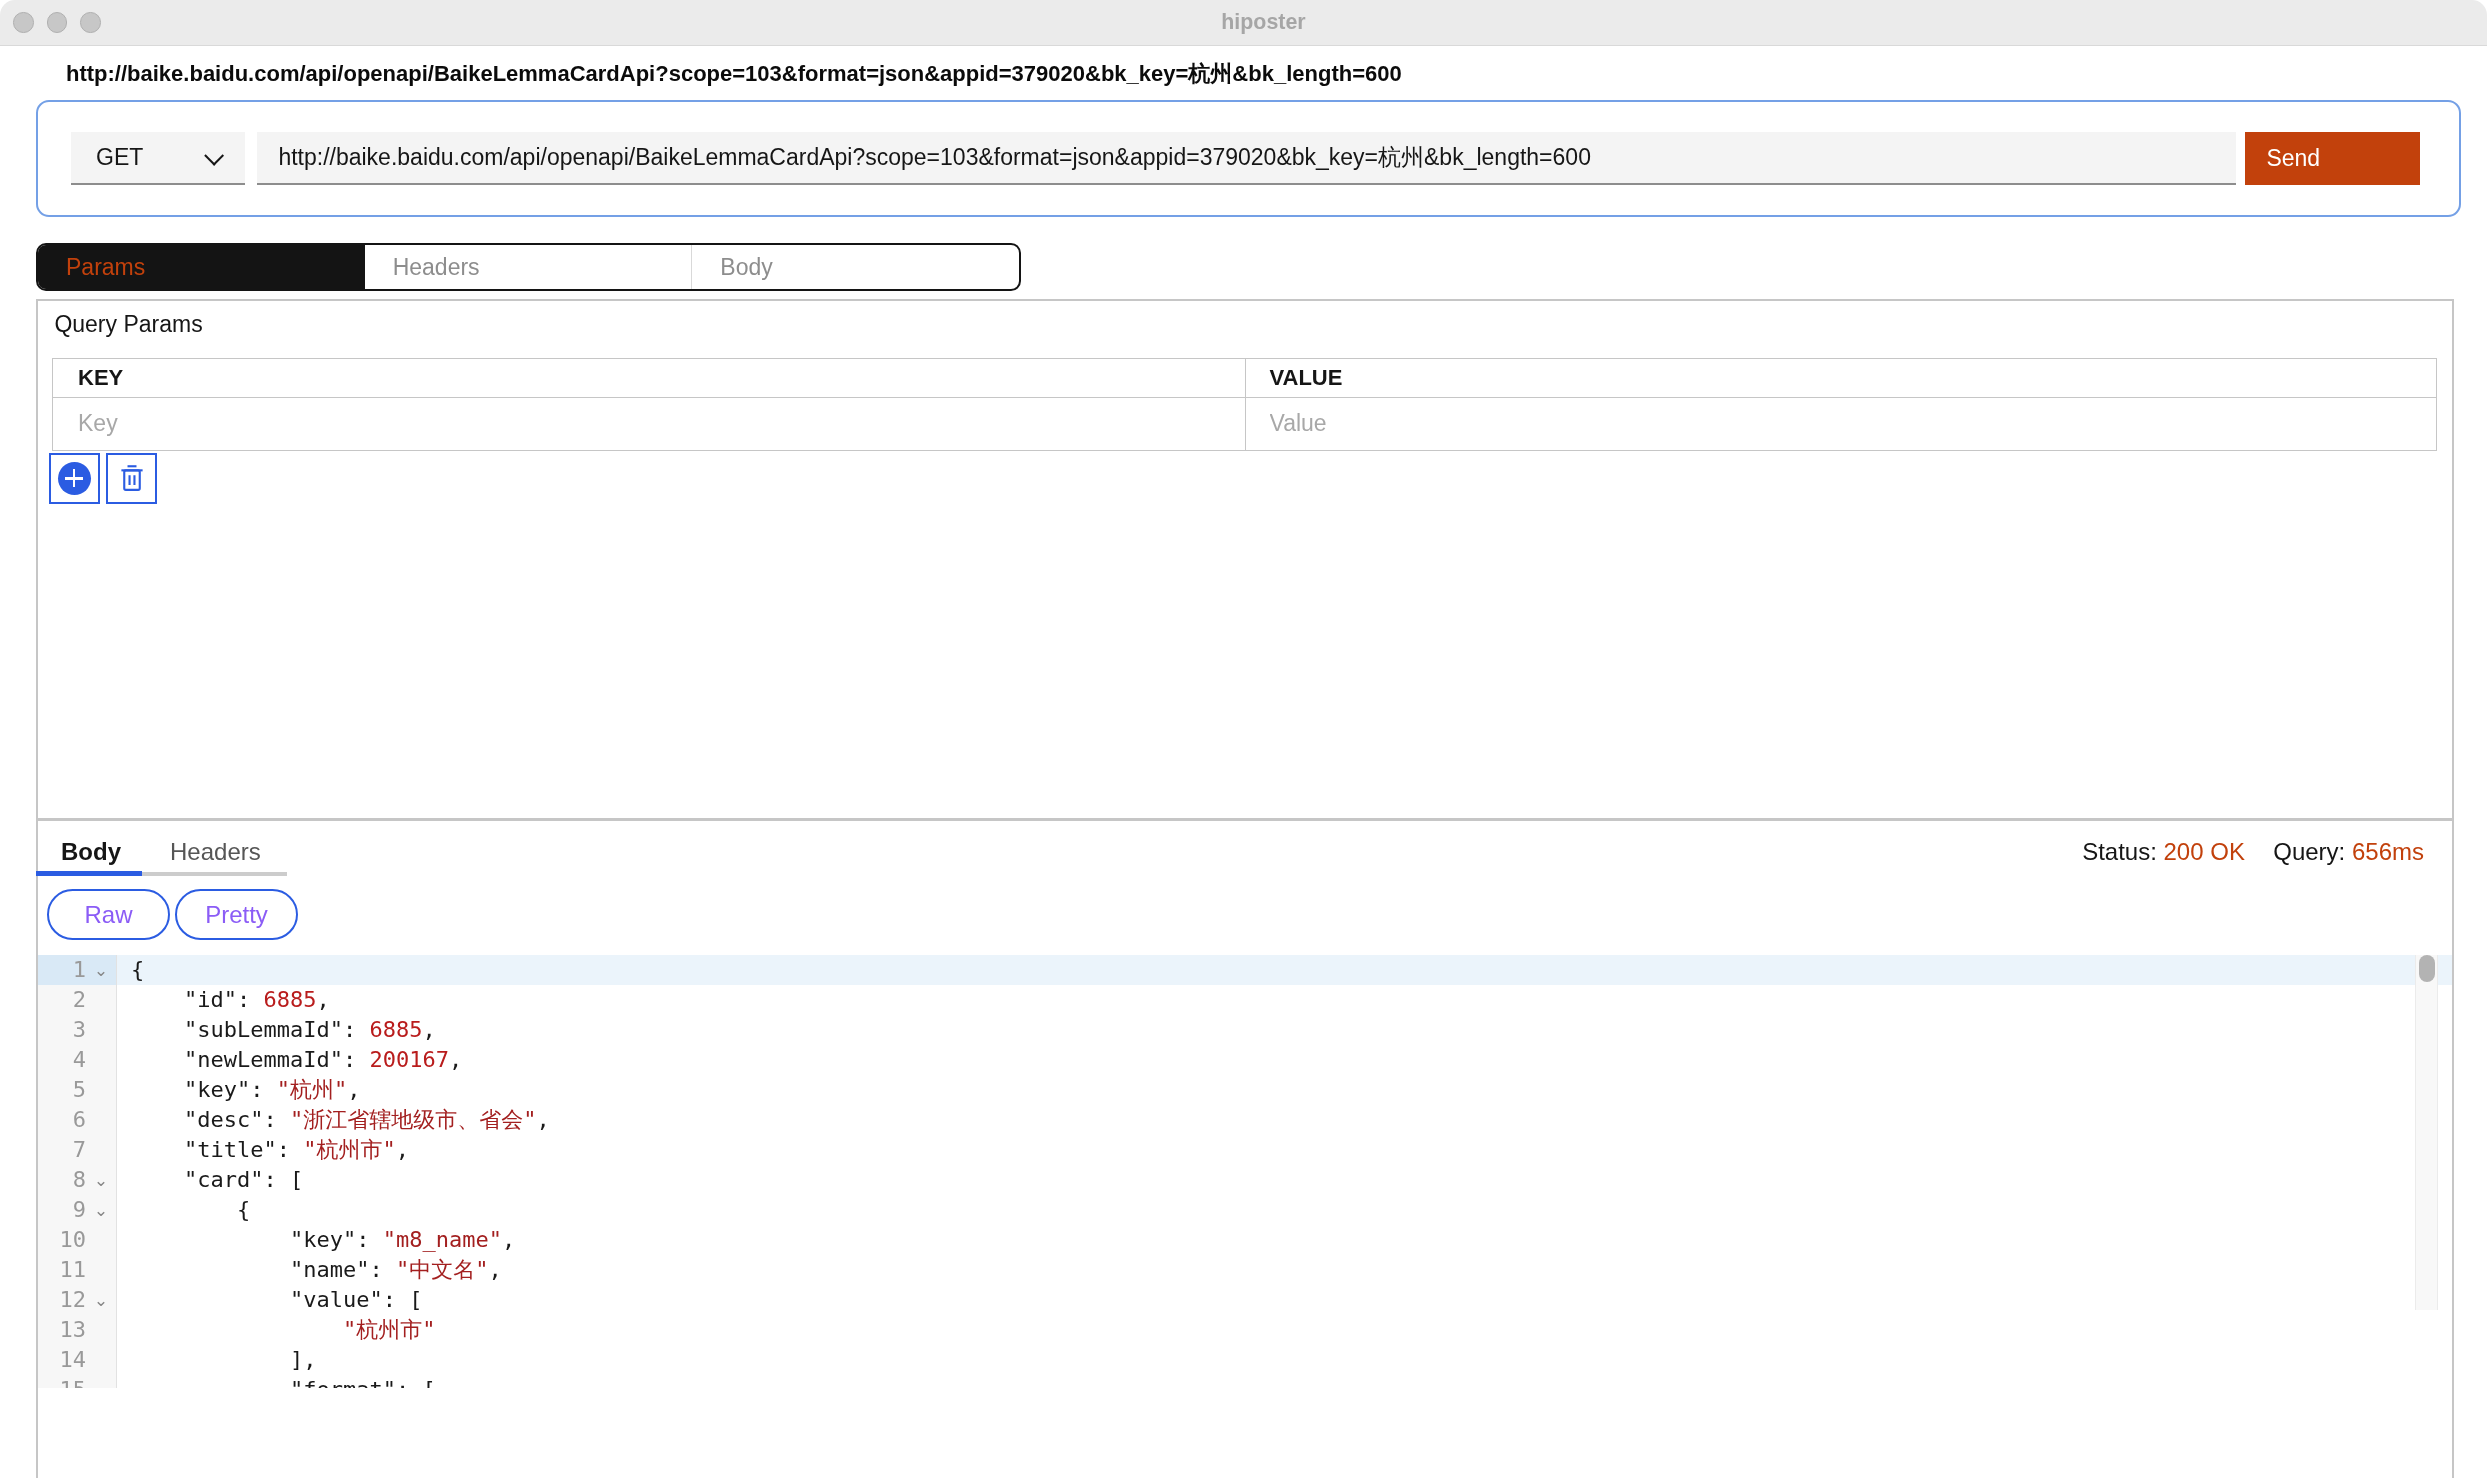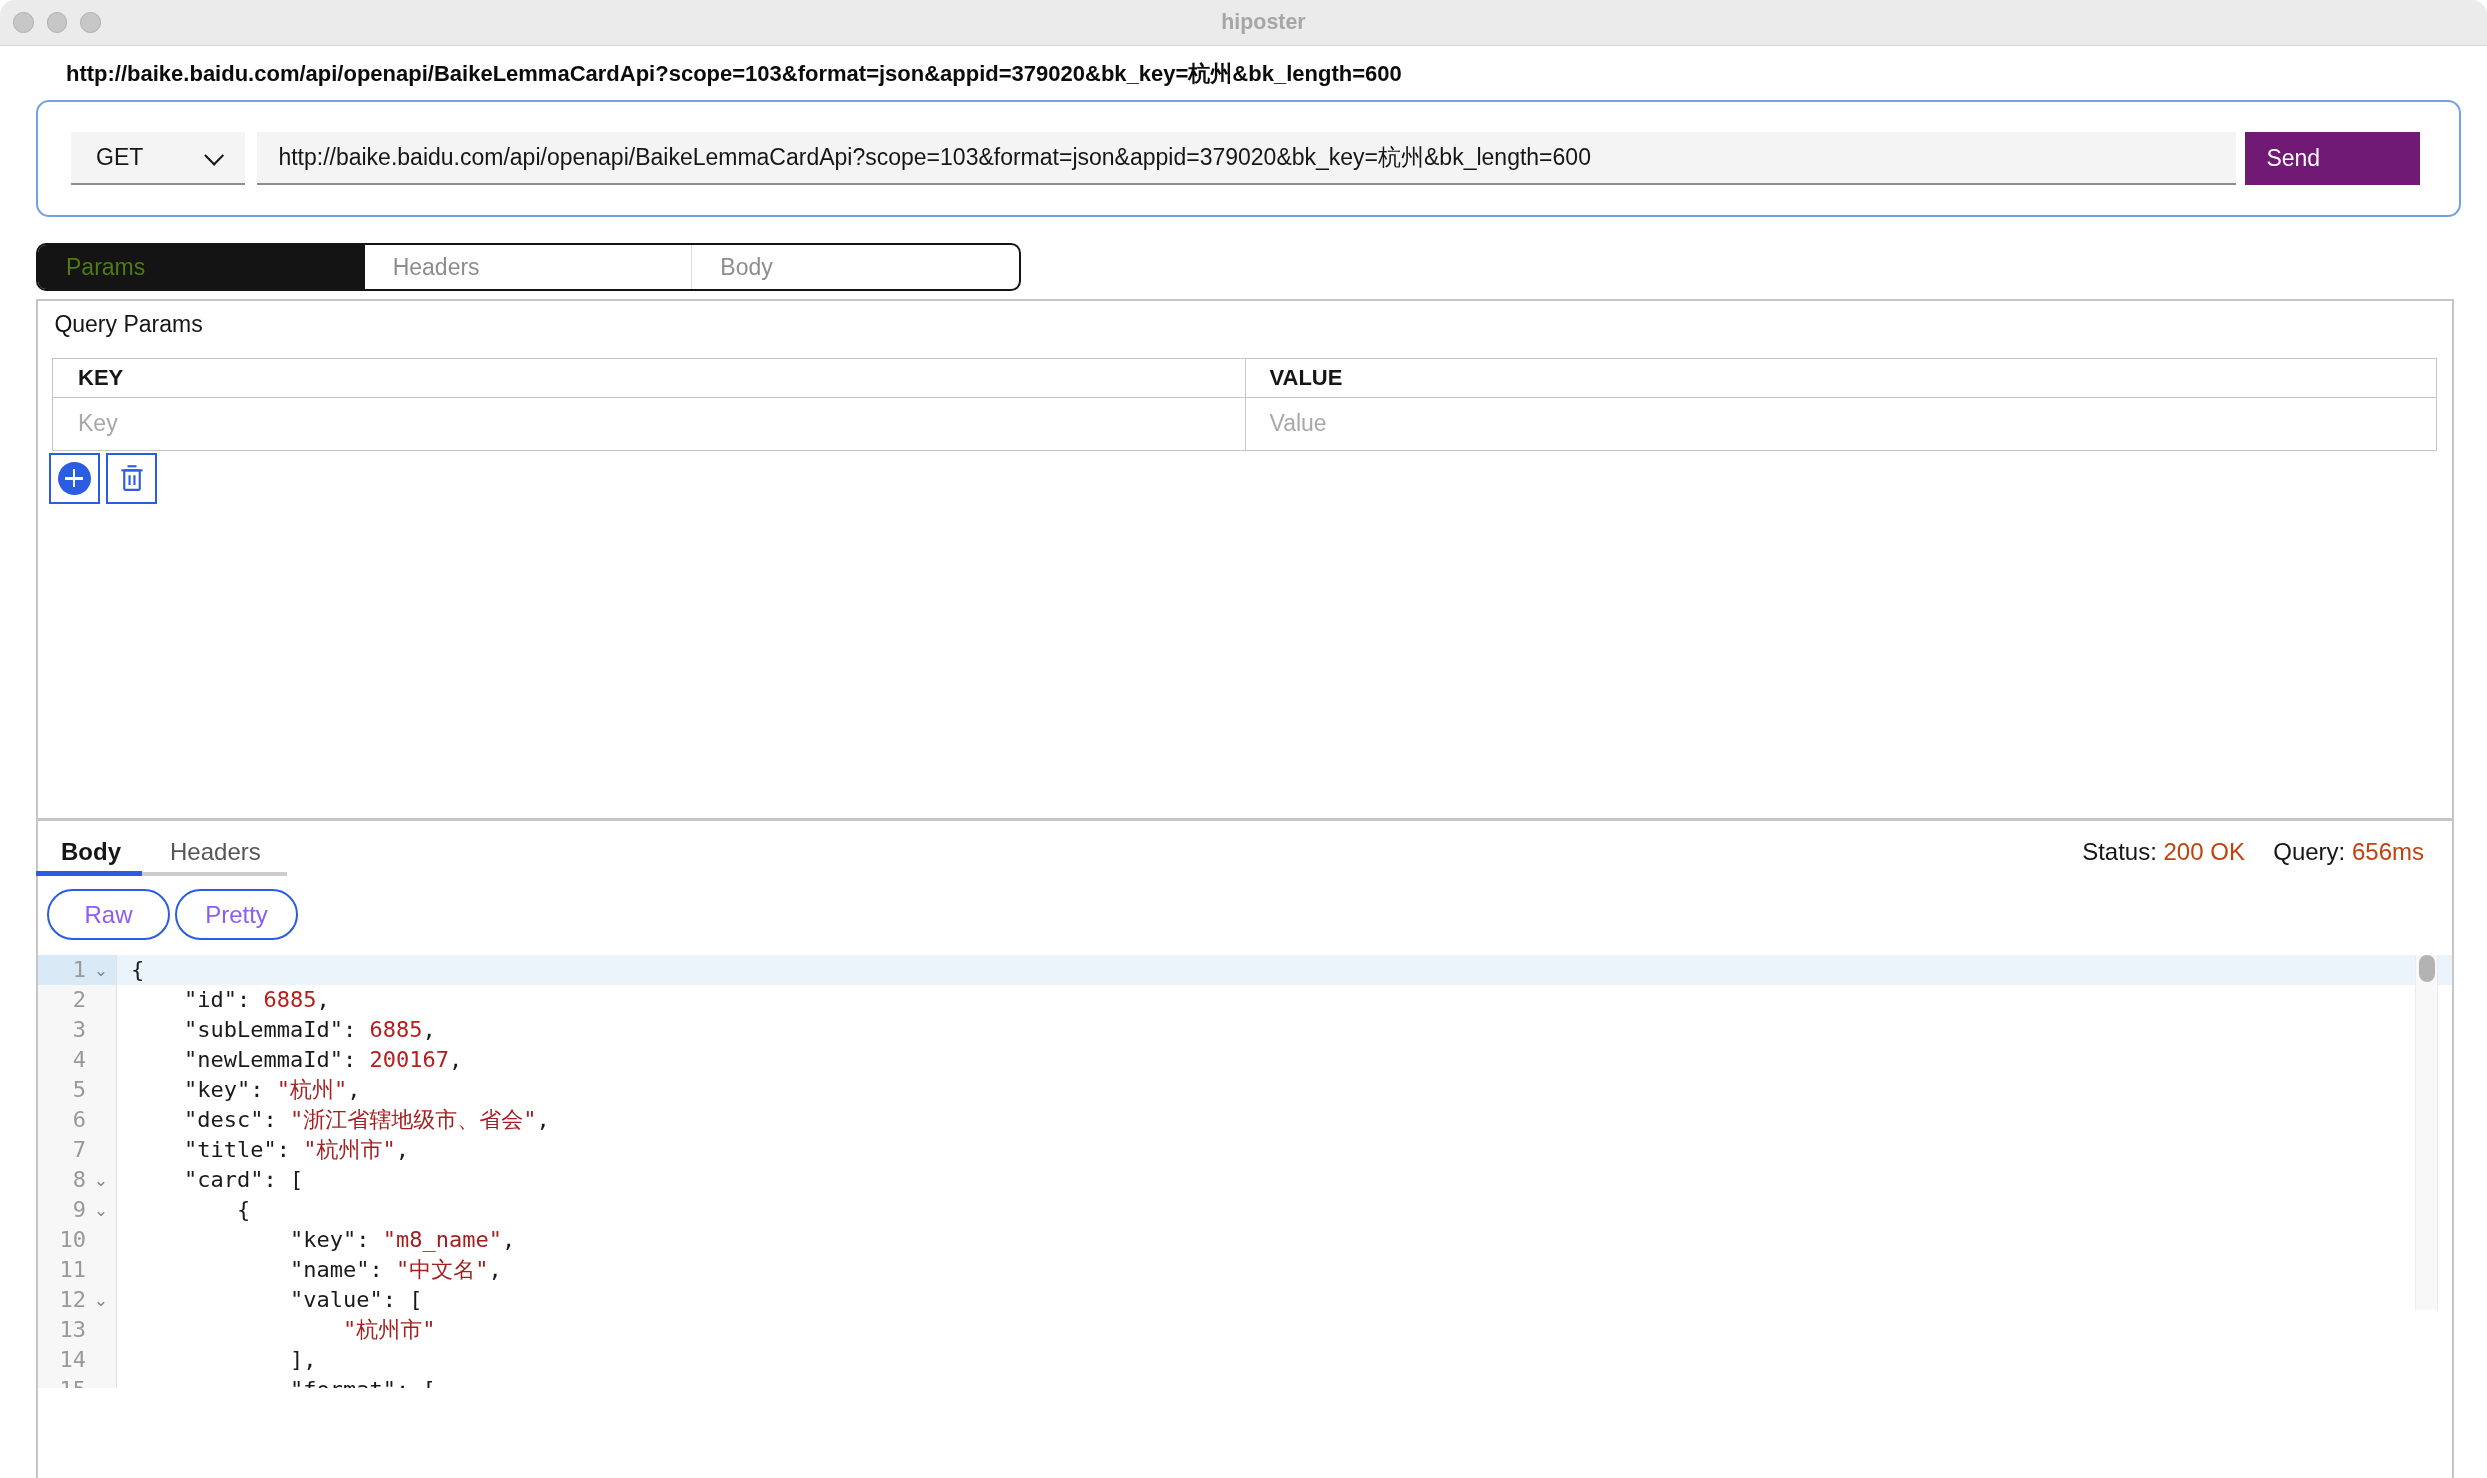--- a/index.html
+++ b/index.html
@@ -13,26 +13,26 @@
 
   
   .url-heading{position:absolute;left:66px;top:59px;font-size:22px;font-weight:bold;color:#0b0b0b;white-space:nowrap;}
 
   
   .req-panel{position:absolute;left:36px;top:100px;width:2425px;height:117px;box-sizing:border-box;border:2.5px solid #74a0e6;border-radius:13px;background:#fff;}
   .req-field{position:absolute;top:30px;height:53px;box-sizing:border-box;background:#f4f4f4;border:none;border-bottom:2.5px solid #8d8d8d;font-size:23px;color:#161616;}
   .method-select{left:33px;width:174px;display:flex;align-items:center;padding-left:25px;cursor:pointer;}
   .caret{position:absolute;right:25px;top:17.3px;width:11.5px;height:11.5px;border-left:2.5px solid #161616;border-bottom:2.5px solid #161616;transform:rotate(-45deg);}
   .url-input{left:219px;width:1979px;padding:0 21.4px;font-family:"Liberation Sans",sans-serif;outline:none;}
-  .send-btn{position:absolute;left:2207px;top:30px;width:175px;height:53px;background:#701a75;color:#fff;border:none;font-size:23px;text-align:left;padding-left:21.4px;font-family:"Liberation Sans",sans-serif;cursor:pointer;}
+  .send-btn{position:absolute;left:2207px;top:30px;width:175px;height:53px;background:#c2410c;color:#fff;border:none;font-size:23px;text-align:left;padding-left:21.4px;font-family:"Liberation Sans",sans-serif;cursor:pointer;}
 
   
   .tab-group{position:absolute;left:36px;top:243px;width:985px;height:48px;box-sizing:border-box;border:2.5px solid #141414;border-radius:10px;background:#fff;display:flex;overflow:hidden;}
   .tab{flex:1;display:flex;align-items:center;padding-left:28px;font-size:23px;color:#8d8d8d;cursor:pointer;box-sizing:border-box;}
-  .tab.active{background:#141414;color:#4d7c0f;}
+  .tab.active{background:#141414;color:#c2410c;}
   .tab.body-tab{border-left:1.6px solid #d9d9d9;}
 
   
   .main{position:absolute;left:36px;top:299px;width:2418px;height:1398px;box-sizing:border-box;border:2.5px solid #c6c6c6;background:#fff;}
 
   .qp-title{position:absolute;left:16.4px;top:10px;font-size:23px;color:#161616;}
   .qp-table{position:absolute;left:14px;top:57px;width:2385px;height:93px;box-sizing:border-box;border:1.6px solid #c6c6c6;}
   .qp-header{display:flex;height:39px;border-bottom:1.6px solid #c6c6c6;box-sizing:border-box;}
   .qp-header .cell{width:50%;display:flex;align-items:center;padding-left:25px;font-size:22px;font-weight:bold;box-sizing:border-box;}
   .qp-row{display:flex;height:51px;}

